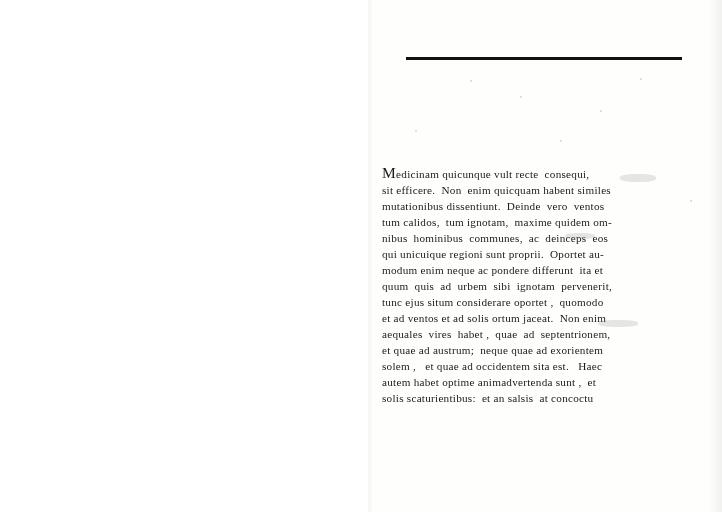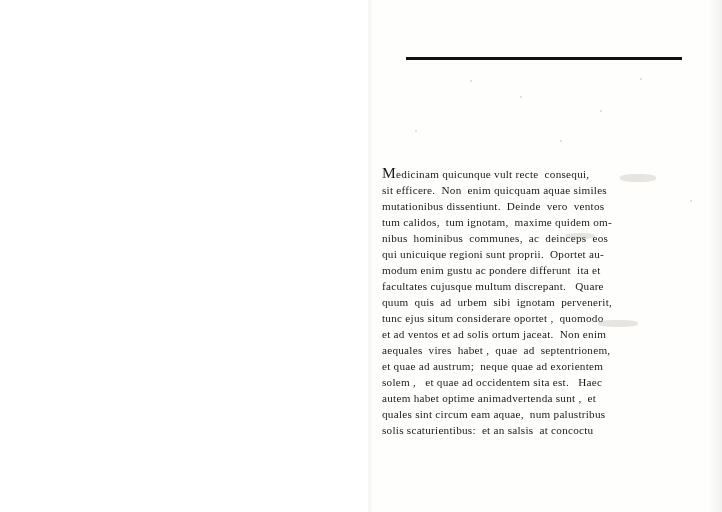--- a/index.html
+++ b/index.html
@@ -105,35 +105,33 @@
 
   <div class="recto">
     <div class="edge-shadow"></div>
 
   </div>
 
   <div class="rule"></div>
 
   <div class="textblock">
     <div class="line first"><span class="dropcap">M</span><span>edicinam quicunque vult recte  consequi,</span></div>
-    <div class="line">sit efficere.  Non  enim quicquam aquae similes</div>
+    <div class="line">sit efficere.  Non  enim quicquam habent similes</div>
     <div class="line">mutationibus dissentiunt.  Deinde  vero  ventos</div>
     <div class="line">tum calidos,  tum ignotam,  maxime quidem om-</div>
     <div class="line">nibus  hominibus  communes,  ac  deinceps  eos</div>
     <div class="line">qui unicuique regioni sunt proprii.  Oportet au-</div>
-    <div class="line">modum enim gustu ac pondere differunt  ita et</div>
-    <div class="line">facultates cujusque multum discrepant.   Quare</div>
+    <div class="line">modum enim neque ac pondere differunt  ita et</div>
     <div class="line">quum  quis  ad  urbem  sibi  ignotam  pervenerit,</div>
     <div class="line">tunc ejus situm considerare oportet ,  quomodo</div>
     <div class="line">et ad ventos et ad solis ortum jaceat.  Non enim</div>
     <div class="line">aequales  vires  habet ,  quae  ad  septentrionem,</div>
     <div class="line">et quae ad austrum;  neque quae ad exorientem</div>
     <div class="line">solem ,   et quae ad occidentem sita est.   Haec</div>
     <div class="line">autem habet optime animadvertenda sunt ,  et</div>
-    <div class="line">quales sint circum eam aquae,  num palustribus</div>
     <div class="line">solis scaturientibus:  et an salsis  at concoctu</div>
   </div>
 
   <div class="speck" style="left:470px; top:80px; width:2px; height:2px;"></div>
   <div class="speck" style="left:520px; top:96px; width:2px; height:2px;"></div>
   <div class="speck" style="left:600px; top:110px; width:2px; height:2px;"></div>
   <div class="speck" style="left:640px; top:78px; width:2px; height:2px;"></div>
   <div class="speck" style="left:415px; top:130px; width:2px; height:2px;"></div>
   <div class="speck" style="left:560px; top:140px; width:2px; height:2px;"></div>
   <div class="speck" style="left:690px; top:200px; width:2px; height:2px;"></div>

